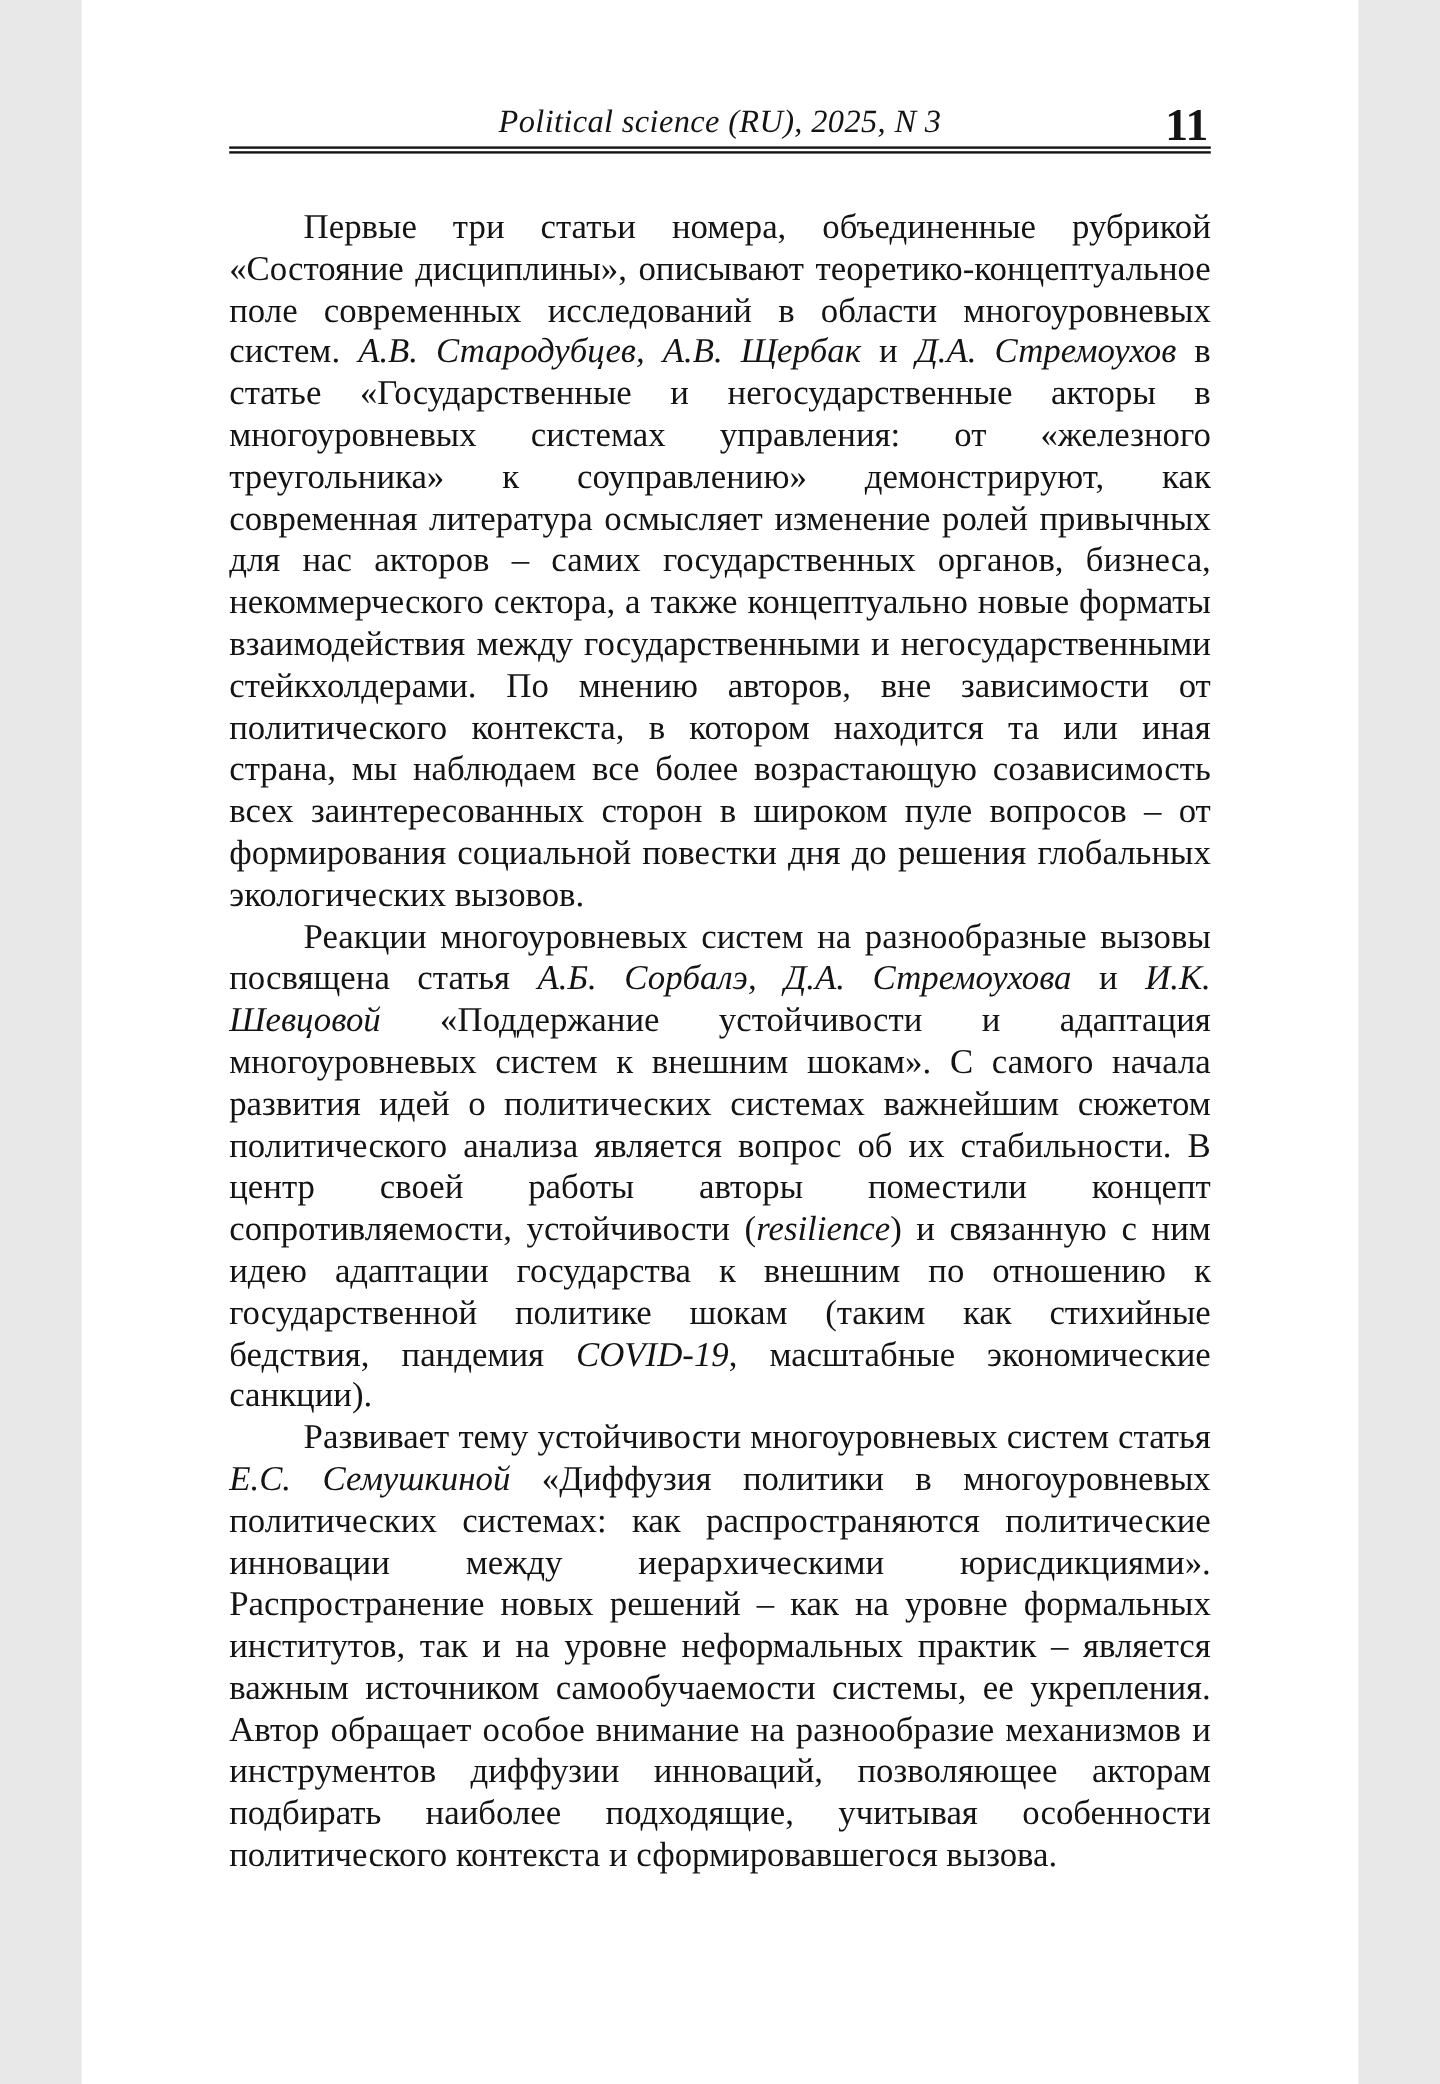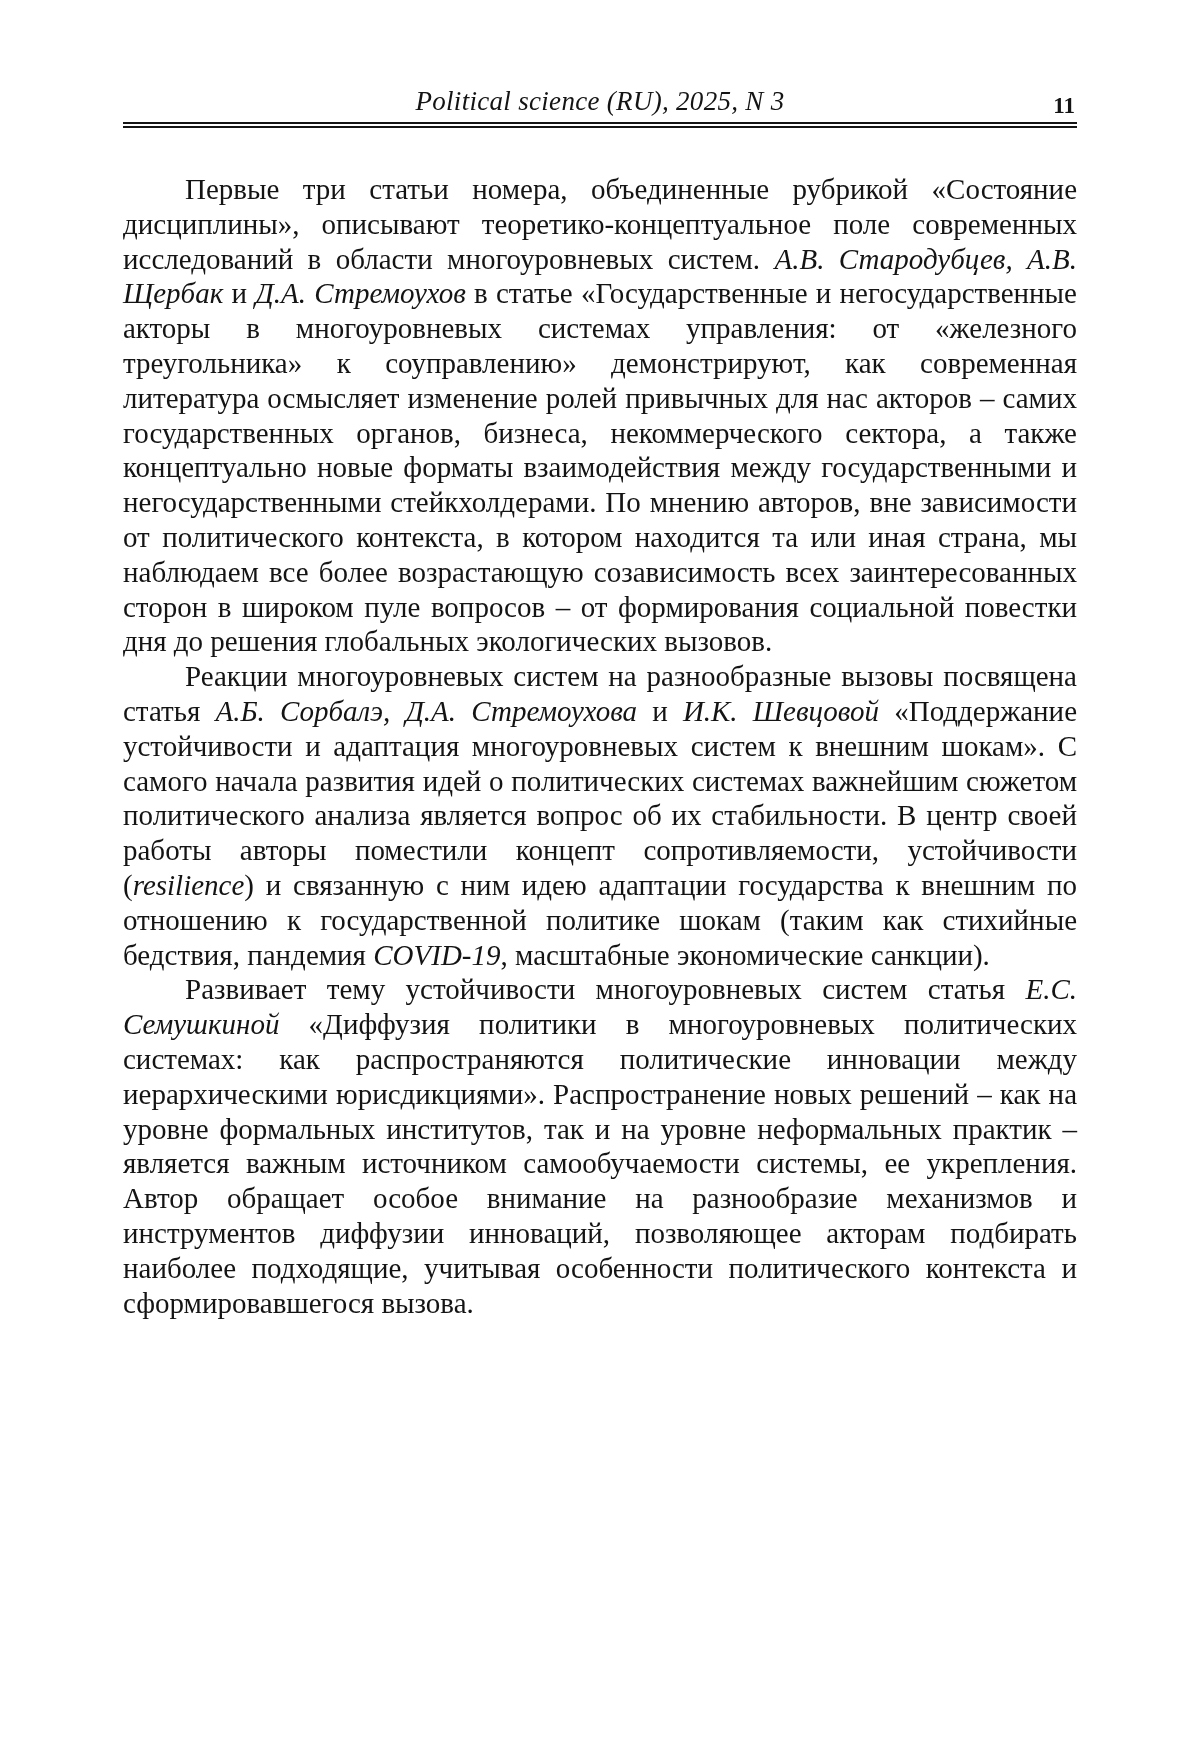--- a/index.html
+++ b/index.html
@@ -2,21 +2,21 @@
 <html lang="ru"><head>
 <meta charset="utf-8">
 <style>
   html, body {
     margin: 0;
     padding: 0;
     background: #e8e8e8;
   }
   .page {
     position: relative;
-    width: 1200px;
+    width: 1064px;
     height: 1737px;
     margin: 0 auto;
     background: #ffffff;
     color: #141414;
     font-family: "Liberation Serif", "DejaVu Serif", serif;
     overflow: hidden;
     box-sizing: border-box;
     padding: 0 123px;
   }
   .running-header {
@@ -32,21 +32,21 @@
     font-style: italic;
     font-size: 27px;
     letter-spacing: 0.3px;
   }
   .pagenum {
     position: absolute;
     right: 2px;
     bottom: -3px;
     font-weight: bold;
     font-style: normal;
-    font-size: 23px;
+    font-size: 38px;
     line-height: 31px;
   }
   .rule {
     margin-top: 4px;
     height: 0;
     border-bottom: 6px double #141414;
   }
   .body-text {
     margin-top: 44px;
     font-size: 29px;

